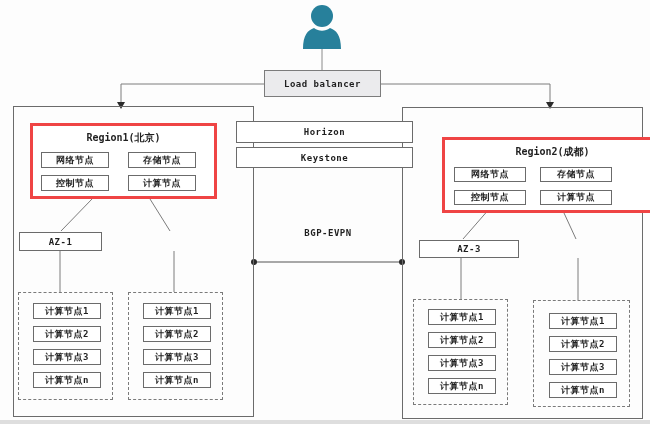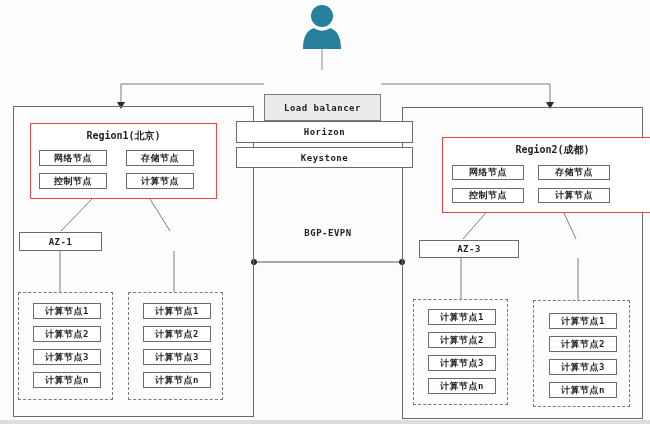--- a/index.html
+++ b/index.html
@@ -12,32 +12,32 @@
   .box{
     position:absolute;border:1px solid #6b6b6b;background:#ffffff;
     display:flex;align-items:center;justify-content:center;
     font-size:9px;font-weight:600;letter-spacing:0.5px;box-sizing:border-box;
   }
   .outer{
     position:absolute;border:1px solid #6b6b6b;background:transparent;
     box-sizing:border-box;
   }
   .region{
-    position:absolute;border:1px solid #ef4444;background:#ffffff;
+    position:absolute;border:3px solid #ef4444;background:#ffffff;
     box-sizing:border-box;
   }
   .region-title{
     position:absolute;top:5px;left:0;right:0;text-align:center;
     font-size:10px;font-weight:700;
   }
   .dashed{
     position:absolute;border:1.5px dashed #7a7a7a;background:transparent;
     box-sizing:border-box;
   }
-  .lb{background:#ebebed;border-color:#7c7c7c;margin-top:24px;}
+  .lb{background:#ebebed;border-color:#7c7c7c;}
   .svc{font-weight:600;}
   .bgp-label{
     position:absolute;left:262px;top:228px;width:132px;height:14px;
     text-align:center;font-size:9px;font-weight:600;letter-spacing:0.5px;
   }
   .bottom-strip{
     position:absolute;left:0;top:420px;width:650px;height:4px;background:#dedede;
   }
 </style>
 </head>

